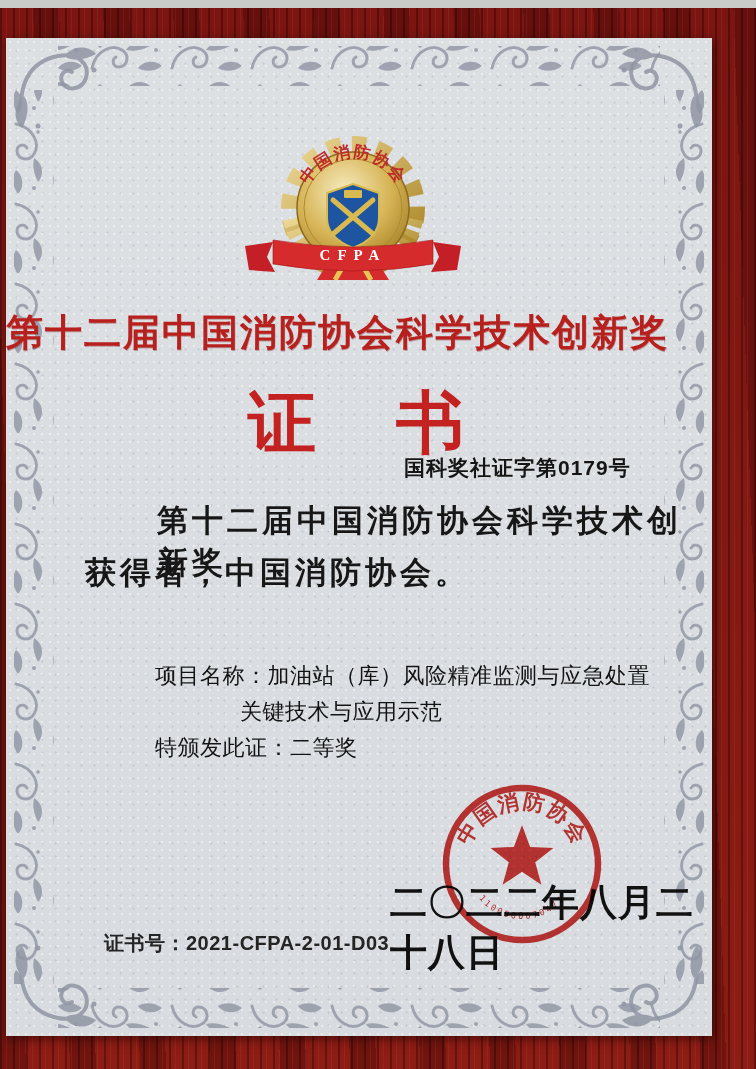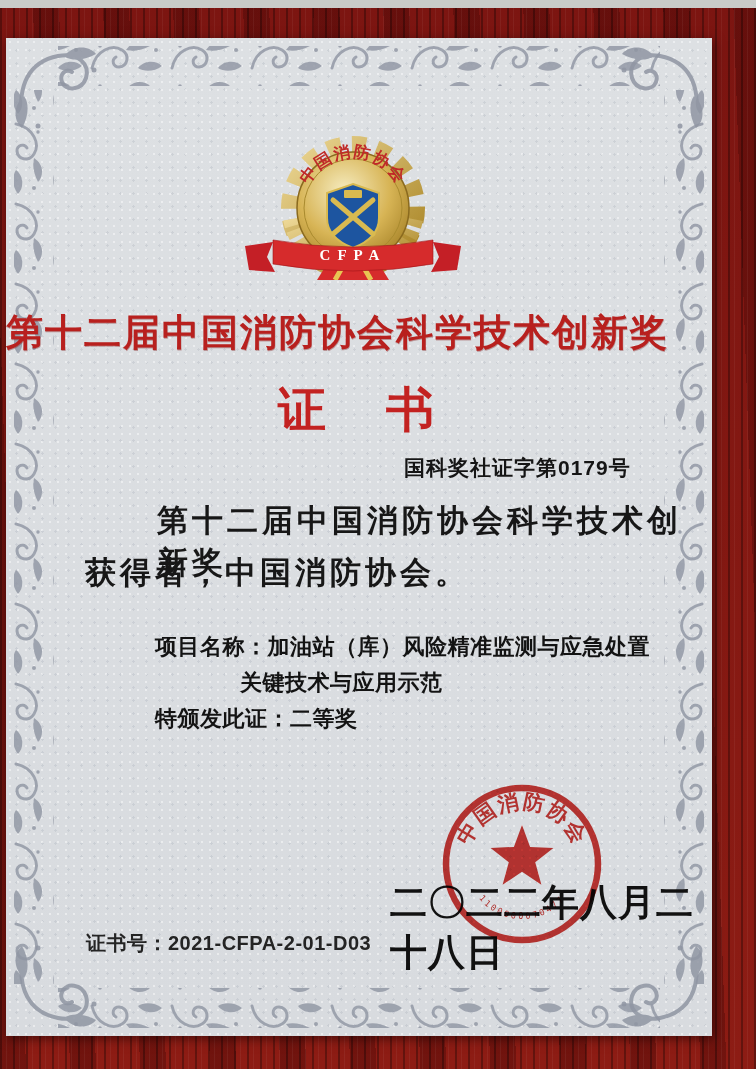--- a/index.html
+++ b/index.html
@@ -14,34 +14,34 @@
     background:
       radial-gradient(rgba(255,255,255,.45) 1px, rgba(0,0,0,0) 1.4px),
       radial-gradient(rgba(150,158,170,.22) 1px, rgba(0,0,0,0) 1.4px),
       linear-gradient(#dde0e3,#d8dbdf);
     background-size:8px 8px,13px 13px,100% 100%;
     background-position:0 0,4px 6px,0 0;
     box-shadow:2px 3px 10px rgba(20,0,0,.55);}
   .abs{position:absolute;}
   .title{left:0;top:270px;width:100%;font-size:37px;font-weight:bold;
     color:#b8201e;letter-spacing:2px;text-shadow:.5px .5px 0 rgba(120,10,10,.35);}
-  .doctype{left:0;top:340px;width:100%;text-align:center;font-size:48px;font-weight:bold;
+  .doctype{left:0;top:340px;width:100%;text-align:center;font-size:68px;font-weight:bold;
     color:#c32221;letter-spacing:6px;}
   .issueno{left:398px;top:416px;font-size:21px;font-weight:bold;color:#151515;letter-spacing:1px;}
   .bodytext{font-family:"Liberation Serif",serif;font-size:31px;font-weight:600;color:#171717;letter-spacing:4px;}
   .body1{left:151px;top:462px;}
   .body2{left:79px;top:514px;}
-  .field{font-size:22px;font-weight:bold;color:#131313;letter-spacing:.5px;}
+  .field{font-size:22px;font-weight:normal;color:#131313;letter-spacing:.5px;margin-top:29px;}
   .f-project{left:149px;top:594px;}
   .f-project2{left:234px;top:630px;}
   .f-award{left:149px;top:666px;}
   .f-winner{left:149px;top:712px;}
   .date{left:384px;top:840px;font-family:"Liberation Serif",serif;font-size:37px;font-weight:bold;
     color:#111;letter-spacing:1px;z-index:2;}
-  .serial{left:80px;top:892px;font-size:20px;font-weight:bold;color:#242424;letter-spacing:.5px;}
+  .serial{left:98px;top:892px;font-size:20px;font-weight:bold;color:#242424;letter-spacing:.5px;}
   .emblem-box{left:229px;top:92px;width:236px;height:150px;}
   .seal-box{left:432px;top:742px;width:168px;height:168px;mix-blend-mode:multiply;opacity:.93;z-index:3;}
   .border-svg{left:0;top:0;width:706px;height:998px;pointer-events:none;}
 </style>
 </head>
 <body>
 
 <div class="scene">
   <div class="top-strip"></div>
 

